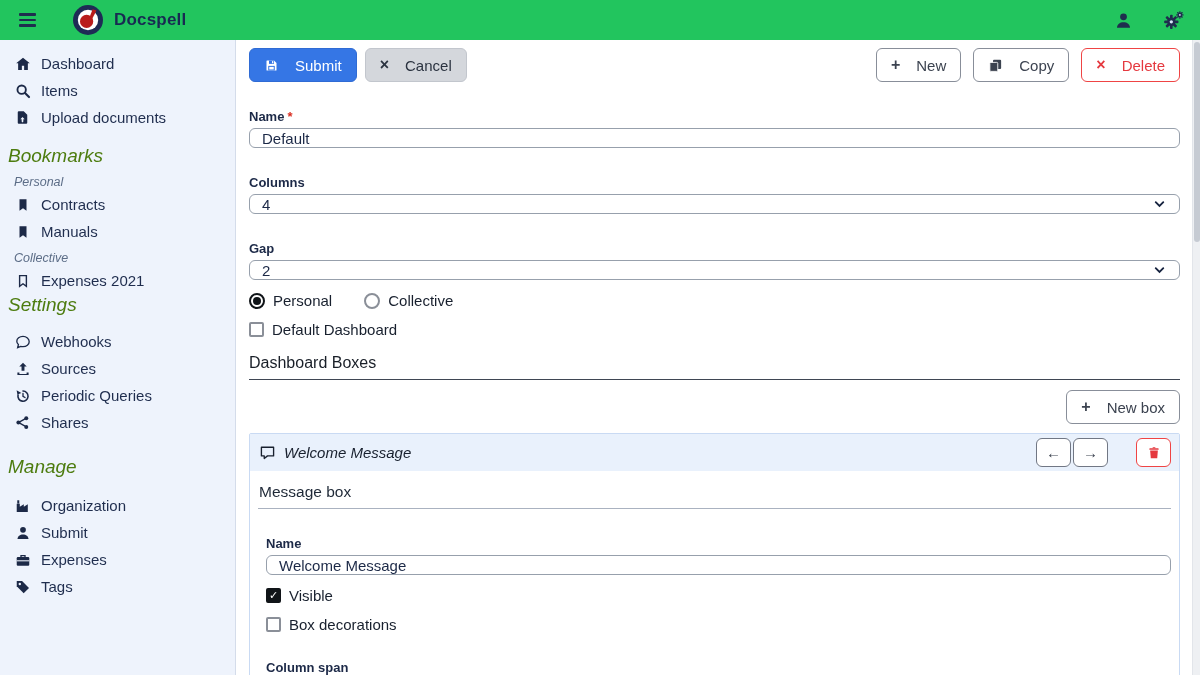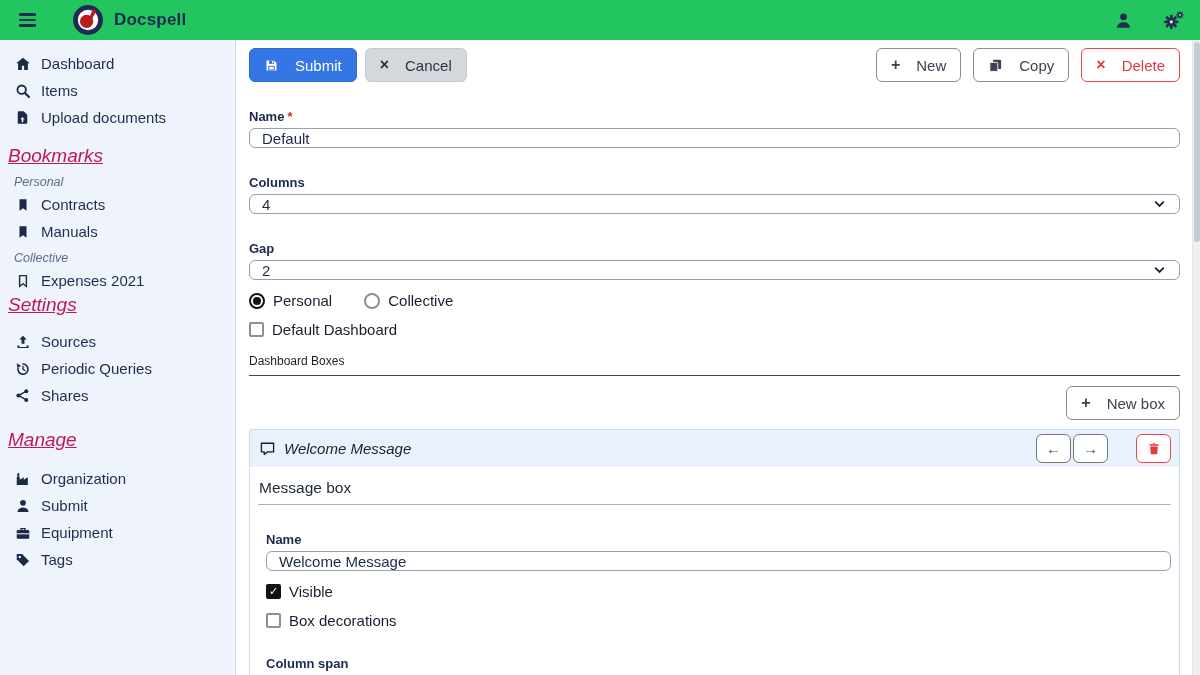--- a/index.html
+++ b/index.html
@@ -17,21 +17,21 @@
 
   
   .layout { display:flex; height:635px; }
   .sidebar { width:236px; background:#eef3fc; border-right:1px solid #d4dcea; padding-top:10px; overflow:hidden; flex:none; }
   .main-wrap { flex:1; position:relative; background:#fff; }
   .main { padding:4px 20px 0 13px; }
 
   
   .side-item { display:flex; align-items:center; gap:10px; padding:5px 0 5px 14px; font-size:15px; color:#1f2d4e; cursor:pointer; }
   .side-item .ic { width:17px; height:17px; flex:none; display:flex; align-items:center; justify-content:center; color:#1c2947; }
-  .side-heading { font-size:19px; font-style:italic; color:#be185d; padding:0 0 2px 8px; margin-top:14px;text-decoration:underline; }
+  .side-heading { font-size:19px; font-style:italic; color:#4d7c0f; padding:0 0 2px 8px; margin-top:14px; }
   .side-sub { font-size:12.5px; font-style:italic; color:#5c6d87; padding:6px 0 2px 14px; }
   .mt-lg { margin-top:0; }
   .mt-xl { margin-top:20px; }
 
   
   .btn { display:inline-flex; align-items:center; gap:16px; font-size:15px; border-radius:6px; padding:0 14px; height:34px; cursor:pointer; border:1px solid transparent; background:#fff; white-space:nowrap; }
   .btn-primary { background:#3576e5; border-color:#2f6bd4; color:#fff; }
   .btn-secondary { background:#d4d7dc; border-color:#c2c6cd; color:#2b3340; }
   .btn-outline { border-color:#888e99; color:#3c4350; }
   .btn-danger { border-color:#ef4444; color:#e5393f; }
@@ -49,21 +49,21 @@
 
   .choice-row { display:flex; align-items:center; gap:8px; margin-top:12px; font-size:15px; color:#18202e; }
   .choice-row .gap { width:16px; }
   .radio { width:16px; height:16px; border-radius:50%; background:#fff; border:2px solid #8a8f98; position:relative; flex:none; cursor:pointer; }
   .radio.on { border-color:#101418; }
   .radio.on::after { content:""; position:absolute; inset:2px; border-radius:50%; background:#101418; }
   .checkbox { width:15px; height:15px; border:2px solid #8a8f98; border-radius:2px; background:#fff; flex:none; cursor:pointer; display:flex; align-items:center; justify-content:center; }
   .checkbox.on { background:#101418; border-color:#101418; color:#fff; font-size:11px; font-weight:bold; line-height:1; }
 
   
-  .section-heading { font-size:12px; color:#191f28; margin-top:16px; padding-bottom:7px; border-bottom:1px solid #3f4654; }
+  .section-heading { font-size:16px; color:#191f28; margin-top:16px; padding-bottom:7px; border-bottom:1px solid #3f4654; }
   .newbox-row { display:flex; justify-content:flex-end; margin-top:10px; }
 
   .panel { margin-top:9px; border:1px solid #c9daf3; border-radius:2px; }
   .panel-header { background:#e9f1fc; display:flex; align-items:center; padding:4px 8px 4px 9px; min-height:34px; }
   .panel-title { font-style:italic; font-size:15px; color:#18202e; display:flex; align-items:center; gap:8px; }
   .panel-header .right { margin-left:auto; display:flex; align-items:center; }
   .sq-btn { width:35px; height:29px; background:#fff; border:1px solid #717784; border-radius:6px; display:flex; align-items:center; justify-content:center; font-size:15px; color:#3c4350; cursor:pointer; }
   .sq-btn + .sq-btn { margin-left:2px; }
   .sq-btn.danger { border-color:#ef4444; color:#e5393f; margin-left:28px; }
   .panel-body { padding:8px 8px 10px 8px; background:#fff; }
@@ -180,20 +180,28 @@
             <path d="M6.2 2.8h11.6v18.4l-5.8-4.4-5.8 4.4Z"></path>
           </svg>
         </span>
       <span>Expenses 2021</span>
     </div>
 
     <div class="side-heading mt-lg">Settings</div>
     <div style="height:10px"></div>
     <div class="side-item">
       <span class="ic">
+          <svg viewBox="0 0 24 24" width="16" height="16" fill="none" stroke="currentColor" stroke-width="2">
+            <path d="M12 3.6c-5.2 0-9.3 3.3-9.3 7.4 0 1.9.9 3.6 2.4 4.9L4 20.6l4.6-2c1.1.3 2.2.4 3.4.4 5.2 0 9.3-3.3 9.3-7.4S17.2 3.6 12 3.6Z"></path>
+          </svg>
+        </span>
+      <span>Webhooks</span>
+    </div>
+    <div class="side-item">
+      <span class="ic">
           <svg viewBox="0 0 24 24" width="16" height="16" fill="currentColor">
             <path d="M12 2.6l5.6 5.8h-3.4v6.4h-4.4V8.4H6.4Z"></path>
             <path d="M3.6 17.4h3v2h10.8v-2h3V21H3.6Z"></path>
           </svg>
         </span>
       <span>Sources</span>
     </div>
     <div class="side-item">
       <span class="ic">
           <svg viewBox="0 0 24 24" width="16" height="16">
@@ -237,21 +245,21 @@
       <span>Submit</span>
     </div>
     <div class="side-item">
       <span class="ic">
           <svg viewBox="0 0 24 24" width="16" height="16" fill="currentColor">
             <rect x="2.6" y="7.6" width="18.8" height="13" rx="1.6"></rect>
             <path d="M9 7.6V5.4h6v2.2" fill="none" stroke="currentColor" stroke-width="2"></path>
             <rect x="2.6" y="12.4" width="18.8" height="1.6" fill="#eef3fc"></rect>
           </svg>
         </span>
-      <span>Equipment</span>
+      <span>Expenses</span>
     </div>
     <div class="side-item">
       <span class="ic">
           <svg viewBox="0 0 24 24" width="16" height="16" fill="currentColor">
             <path d="M2.6 3h8l10.4 10.4-8 8L2.6 11Z"></path>
             <circle cx="7.2" cy="7.6" r="1.8" fill="#eef3fc"></circle>
           </svg>
         </span>
       <span>Tags</span>
     </div>

